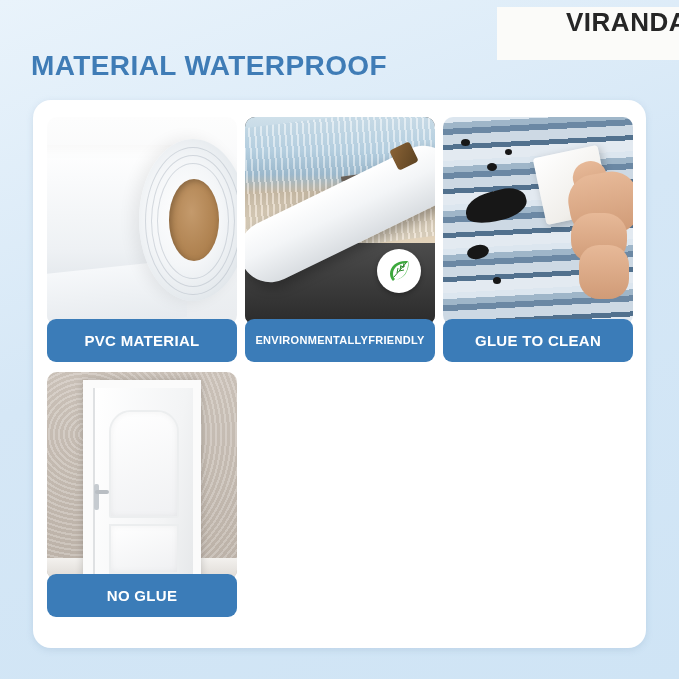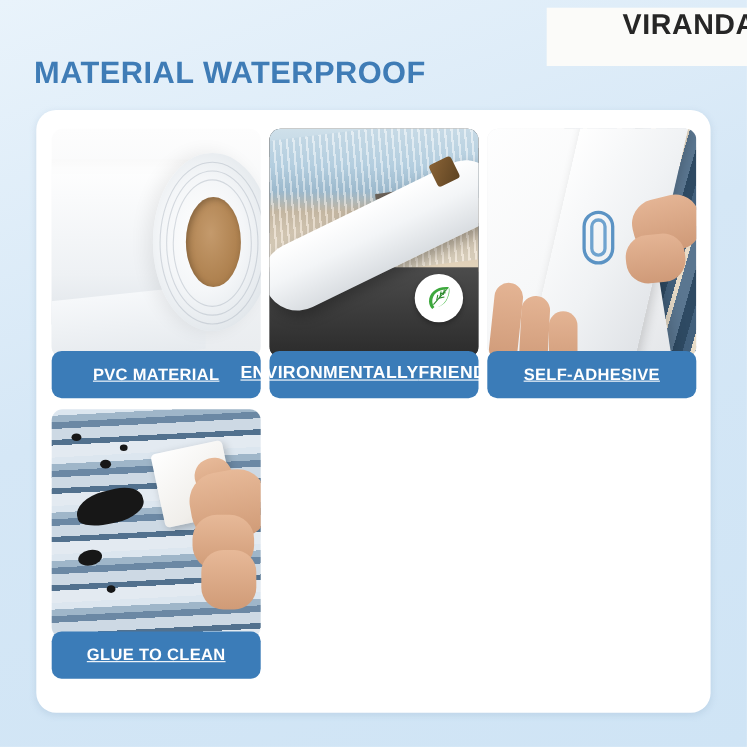--- a/index.html
+++ b/index.html
@@ -34,23 +34,23 @@
   .card{position:relative;width:190px;height:245px;}
   .photo{
     position:absolute;left:0;top:0;width:190px;height:208px;
     border-radius:10px;overflow:hidden;
   }
   .label{
     position:absolute;left:0;bottom:0;width:190px;height:43px;
     background:#3b7cb8;border-radius:9px;
     display:flex;align-items:center;justify-content:center;
     text-align:center;line-height:1.05;
-    color:#ffffff;font-size:15px;font-weight:bold;letter-spacing:.3px;text-decoration:underline;
-  }
-  .label.two{font-size:16px;}
+    color:#ffffff;font-size:15px;font-weight:bold;letter-spacing:.3px;
+  }
+  .label.two{font-size:11px;}
 
   
   .p1{background:linear-gradient(180deg,#fdfdfd 0%,#f2f4f6 55%,#e9ecef 100%);}
   .roll-body{position:absolute;left:-8px;top:28px;width:150px;height:150px;
     background:linear-gradient(180deg,#ffffff,#eef1f4 70%,#dfe4e9);
     border-radius:6px;box-shadow:inset -10px 0 18px rgba(0,0,0,.05);}
   .roll-face{position:absolute;left:92px;top:22px;width:108px;height:162px;
     border-radius:50%;
     background:radial-gradient(ellipse at 42% 46%,#ffffff 0%,#f4f6f8 42%,#e3e8ec 72%,#d2d8de 100%);
     box-shadow:-6px 0 16px rgba(0,0,0,.07);}
@@ -233,52 +233,46 @@
         </svg>
       </div>
     </div>
     <div class="label two">
       <span>ENVIRONMENTALLY</span>
         <br>
       <span>FRIENDLY</span>
     </div>
   </div>
 
-  <div class="card">
-    <div class="photo p3">
-      <div class="water-bg"></div>
-      <div class="white-sheet"></div>
-      <div class="peelflap"></div>
-      <div class="clip">
-        <svg width="34" height="54" viewBox="0 0 34 54">
-          <rect x="4" y="4" width="26" height="46" rx="13" fill="none" stroke="#5b93c4" stroke-width="3"></rect>
-          <rect x="11" y="11" width="12" height="32" rx="6" fill="none" stroke="#6fa3cf" stroke-width="3"></rect>
-        </svg>
-      </div>
-      <div class="hand h4"></div>
-      <div class="hand h5"></div>
-      <div class="hand h1"></div>
-      <div class="hand h2"></div>
-      <div class="hand h3"></div>
-    </div>
-    <div class="label">SELF-ADHESIVE</div>
-  </div>
 
 
   <div class="card">
     <div class="photo p5">
       <div class="stain s4"></div>
       <div class="stain s5"></div>
       <div class="stain s6"></div>
       <div class="stain s1"></div>
       <div class="stain s2"></div>
       <div class="stain s3"></div>
       <div class="cloth"></div>
       <div class="hand5 c4"></div>
       <div class="hand5 c1"></div>
       <div class="hand5 c2"></div>
       <div class="hand5 c3"></div>
     </div>
     <div class="label">GLUE TO CLEAN</div>
   </div>
 
+  <div class="card">
+    <div class="photo p6">
+      <div class="wall-tex"></div>
+      <div class="baseboard"></div>
+      <div class="frame"></div>
+      <div class="door"></div>
+      <div class="panel-top"></div>
+      <div class="panel-bot"></div>
+      <div class="handle-plate"></div>
+      <div class="handle"></div>
+    </div>
+    <div class="label">NO GLUE</div>
+  </div>
 
 </div>
 
 </body></html>

